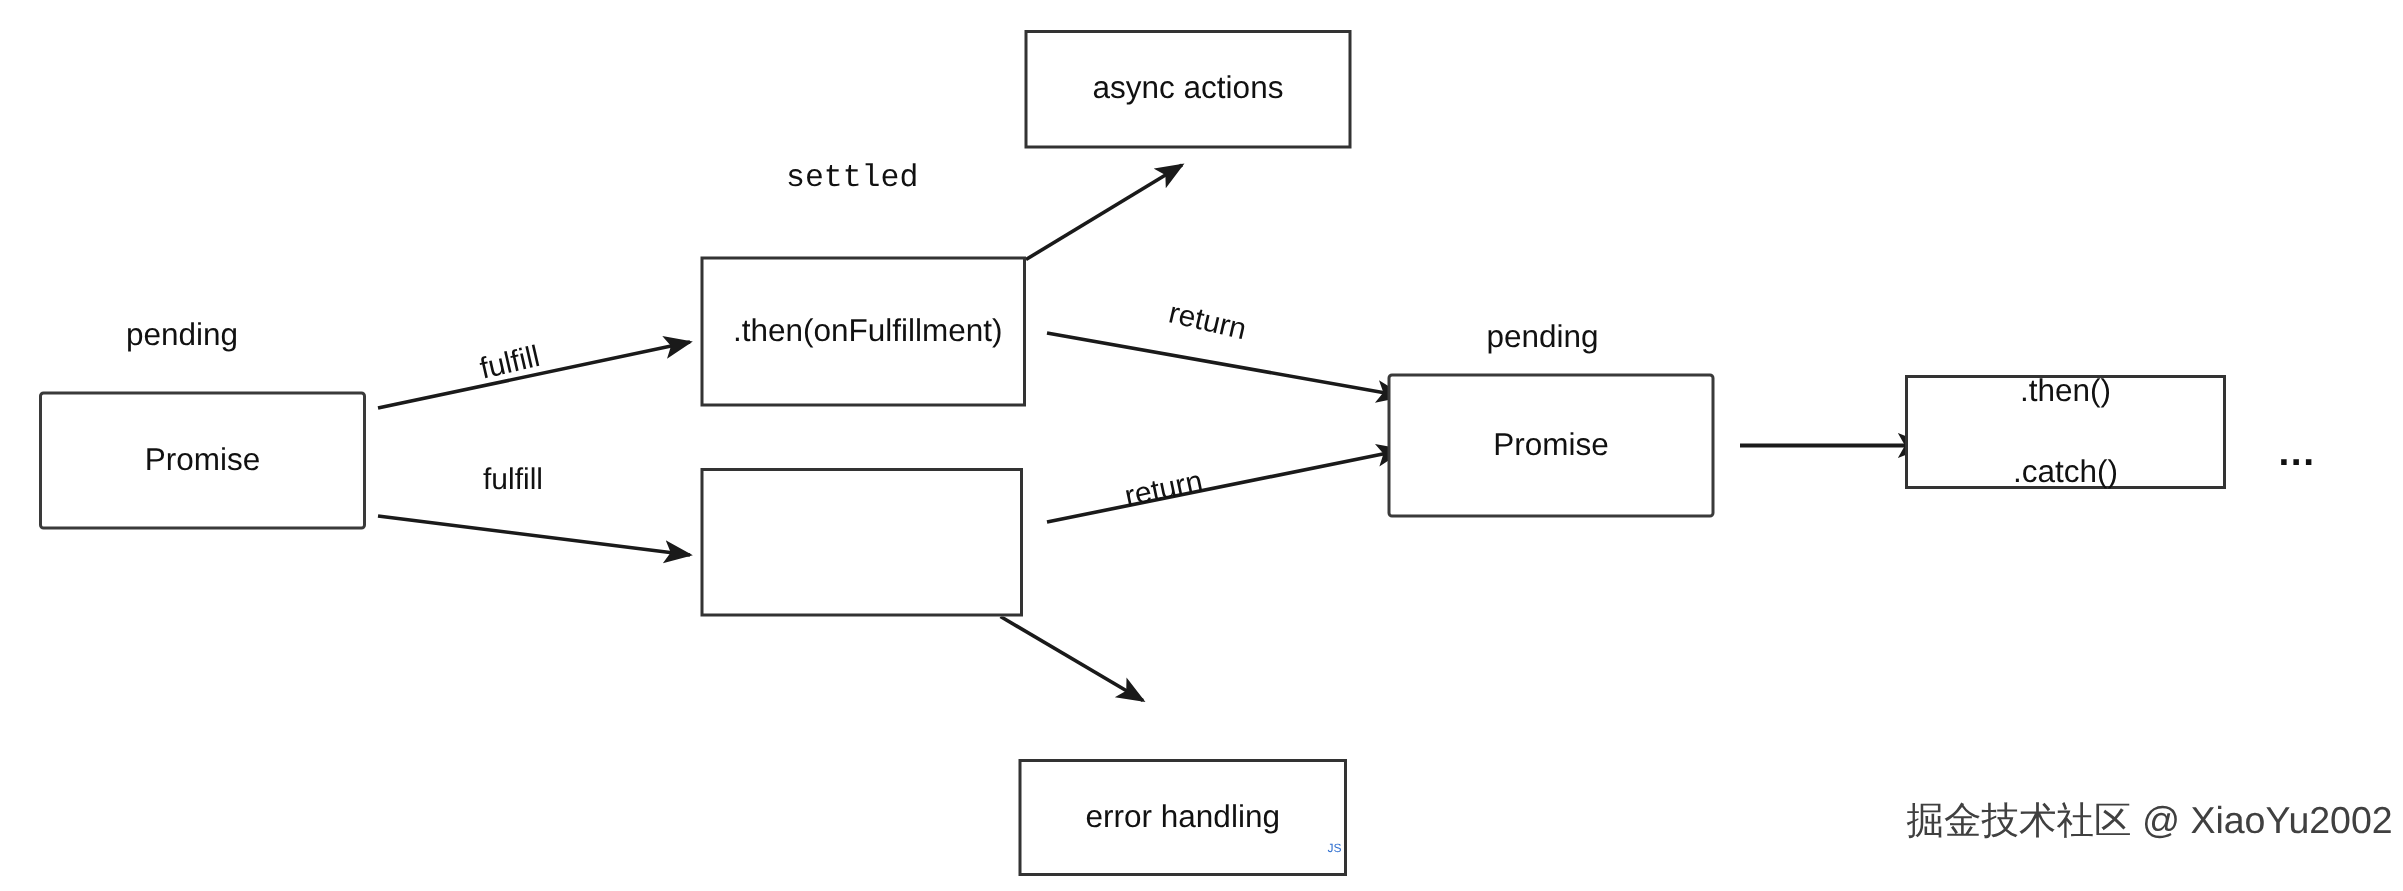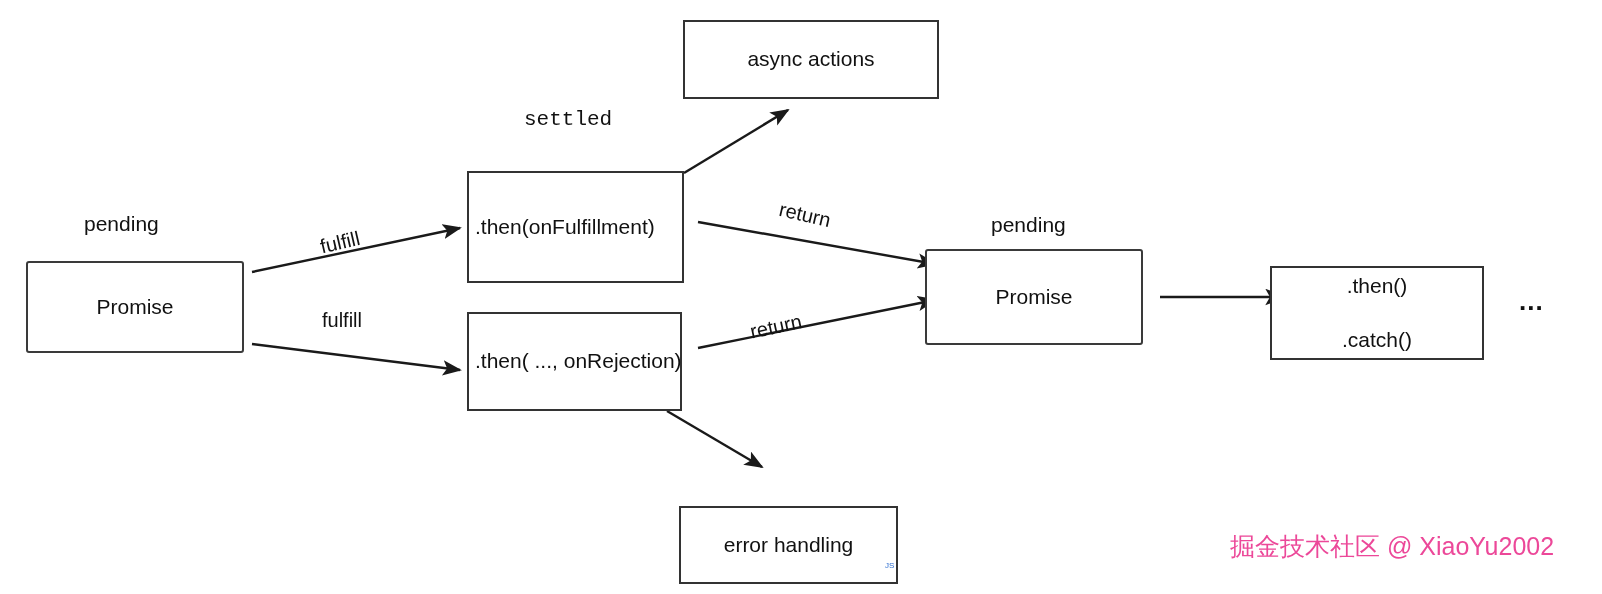--- a/index.html
+++ b/index.html
@@ -70,22 +70,23 @@
   .ellipsis {
     position: absolute;
     font-size: 26px;
     font-weight: 700;
     letter-spacing: 1px;
     color: #111111;
   }
   .watermark {
     position: absolute;
     font-size: 25px;
-    color: #ec4899;
+    color: #404040;
     white-space: nowrap;
+    margin-left: 41px;
   }
   .tinymark {
     position: absolute;
     font-size: 8px;
     color: #2f6fd0;
     white-space: nowrap;
     margin-left: 16px;
   }
 </style>
 </head>
@@ -120,47 +121,46 @@
   <div class="node rounded" style="left:26px; top:261px; width:218px; height:92px;">
     <span class="node-line">Promise</span>
   </div>
 
   <div class="edge-label" style="left:318px; top:236px; transform: rotate(-13deg);">fulfill</div>
 
   <div class="edge-label" style="left:322px; top:309px;">fulfill</div>
 
   <div class="caption" style="left:524px; top:108px;font-family:Liberation Mono, monospace;">settled</div>
 
-  <div class="node plain left-align" style="left:467px; top:171px; width:217px; height:112px;">
+  <div class="node plain left-align" style="left:467px; top:171px; width:217px; height:100px;align-items:center;">
     <span class="node-line">.then(onFulfillment)</span>
   </div>
 
   <div class="node plain left-align" style="left:467px; top:312px; width:215px; height:99px; justify-content:space-evenly;">
-    <span class="node-line">.then( ..., onRejection)</span>
   </div>
 
-  <div class="node plain" style="left:683px; top:20px; width:256px; height:79px;">
+  <div class="node plain" style="left:683px; top:20px; width:218px; height:79px;">
     <span class="node-line">async actions</span>
   </div>
 
   <div class="node plain" style="left:679px; top:478px; width:219px; height:78px;margin-top:28px;">
     <span class="node-line">error handling</span>
   </div>
 
   <div class="edge-label" style="left:782px; top:198px; transform: rotate(13deg);">return</div>
 
   <div class="edge-label" style="left:748px; top:321px; transform: rotate(-12deg);">return</div>
 
   <div class="caption" style="left:991px; top:213px;">pending</div>
 
   <div class="node rounded" style="left:925px; top:249px; width:218px; height:96px;">
     <span class="node-line">Promise</span>
   </div>
 
-  <div class="node plain" style="left:1270px; top:266px; width:214px; height:94px;gap:24px;">
+  <div class="node plain" style="left:1270px; top:250px; width:214px; height:76px;gap:24px;">
     <span class="node-line">.then()</span>
     <span class="node-line">.catch()</span>
   </div>
 
   <div class="ellipsis" style="left:1519px; top:286px;">...</div>
 
   <div class="tinymark" style="left:869px; top:561px;">JS</div>
 
   <div class="watermark" style="left:1230px; top:530px;">掘金技术社区 @ XiaoYu2002</div>
 

